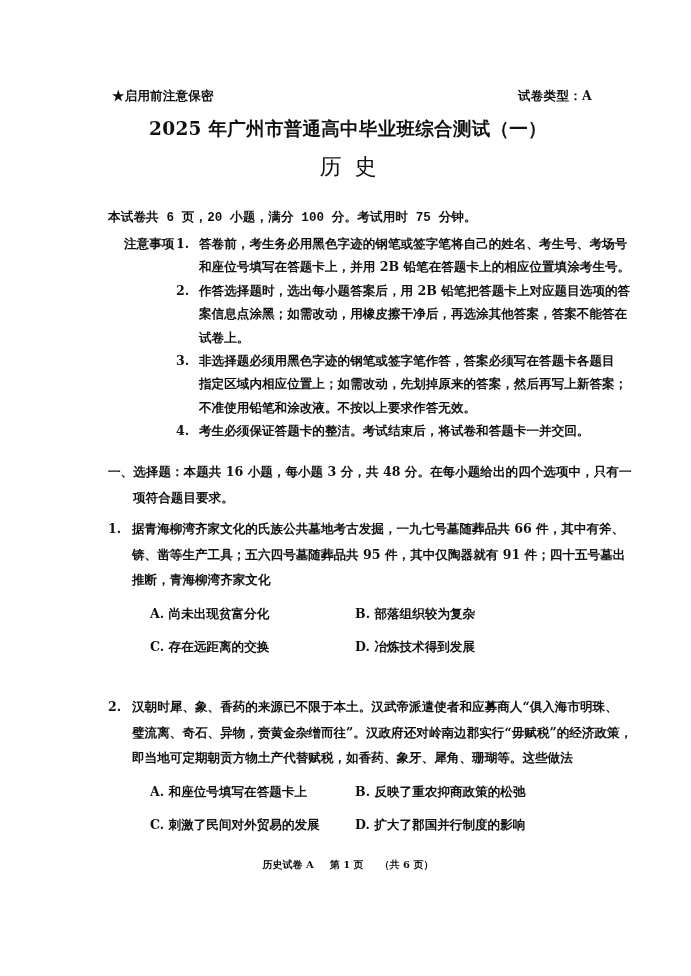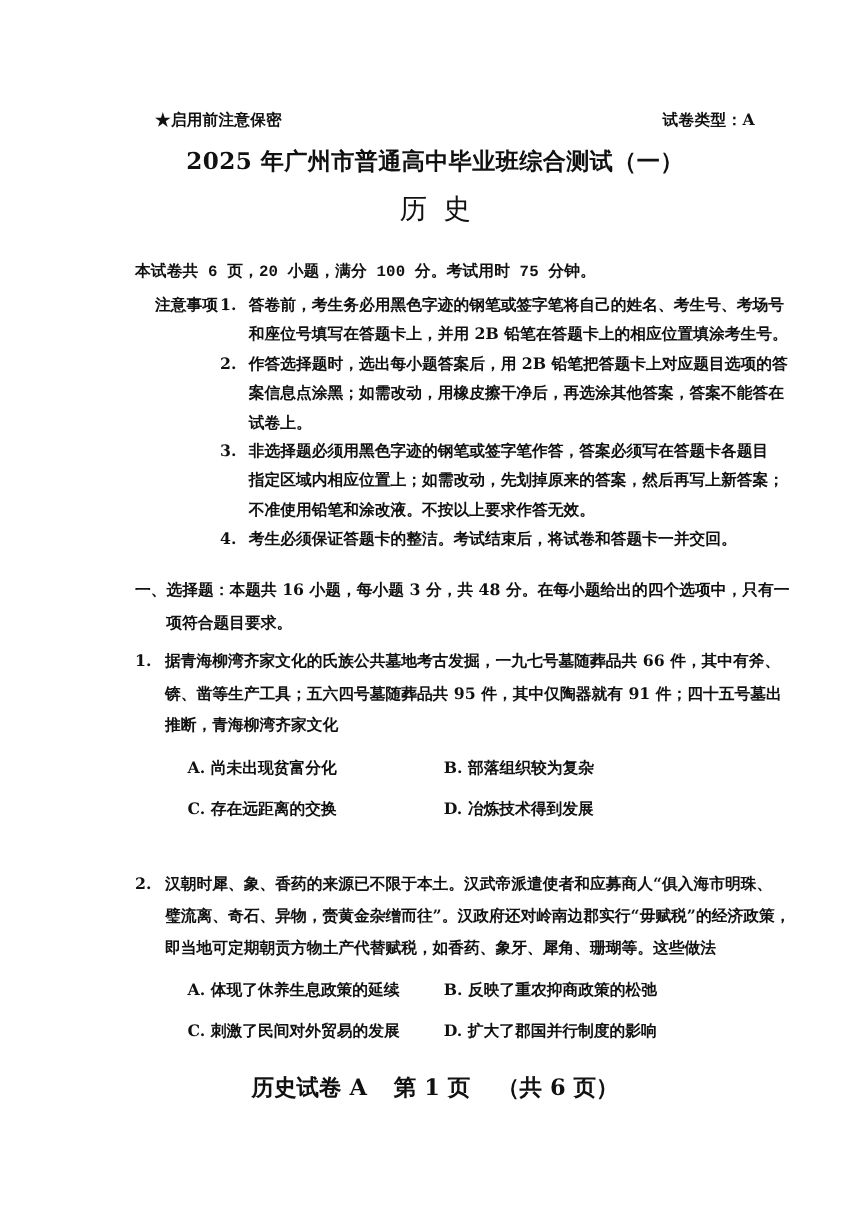--- a/index.html
+++ b/index.html
@@ -23,21 +23,21 @@
     position: absolute;
     left: 108px;
     top: 0;
     width: 480px;
   }
 
   
   .header-row {
     position: absolute;
     top: 88px;
-    left: 16px;
+    left: 4px;
     width: 480px;
     display: flex;
     justify-content: space-between;
     align-items: baseline;
     font-size: 12.5px;
     font-weight: bold;
     letter-spacing: 0.2px;
   }
   .secrecy-note { white-space: nowrap; }
   .paper-type { white-space: nowrap; letter-spacing: 0.3px; }
@@ -165,21 +165,21 @@
   #q1 { top: 516px; }
   #q2 { top: 694px; }
 
   
   .footer {
     position: absolute;
     top: 858px;
     left: 0;
     width: 480px;
     text-align: center;
-    font-size: 18px;
+    font-size: 10px;
     font-weight: bold;
     white-space: nowrap;
   }
   .footer .gap { display: inline-block; width: 9px; }
 </style>
 </head>
 <body>
 
 <div class="page">
   <div class="sheet">
@@ -268,21 +268,21 @@
     <div class="question" id="q2">
       <div class="q-body">
         <span class="q-num">2.</span>
         <span class="q-line">汉朝时犀、象、香药的来源已不限于本土。汉武帝派遣使者和应募商人“俱入海市明珠、</span>
         <span class="q-line">璧流离、奇石、异物，赍黄金杂缯而往”。汉政府还对岭南边郡实行“毋赋税”的经济政策，</span>
         <span class="q-line">即当地可定期朝贡方物土产代替赋税，如香药、象牙、犀角、珊瑚等。这些做法</span>
         <div class="options">
           <div class="opt-row">
             <span class="opt col-a">
               <span class="letter">A.</span>
-              <span>体现了休养生息政策的延续</span>
+              <span>和座位号填写在答题卡上</span>
             </span>
             <span class="opt col-b">
               <span class="letter">B.</span>
               <span>反映了重农抑商政策的松弛</span>
             </span>
           </div>
           <div class="opt-row">
             <span class="opt col-a">
               <span class="letter">C.</span>
               <span>刺激了民间对外贸易的发展</span>

